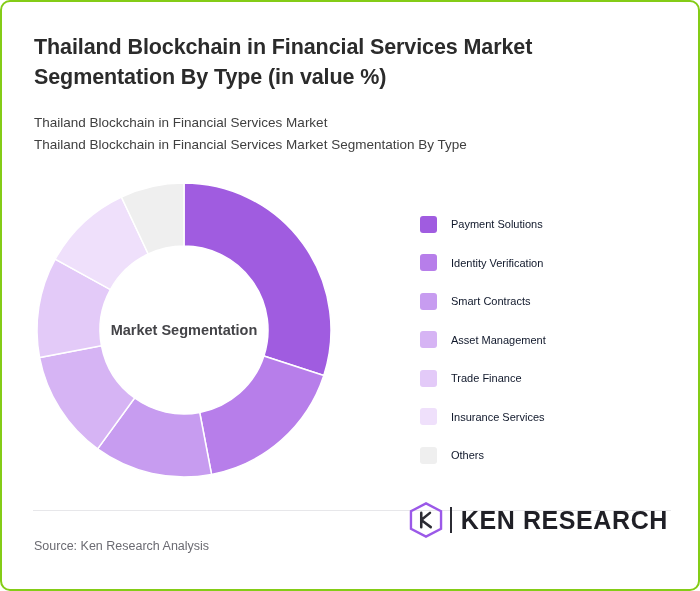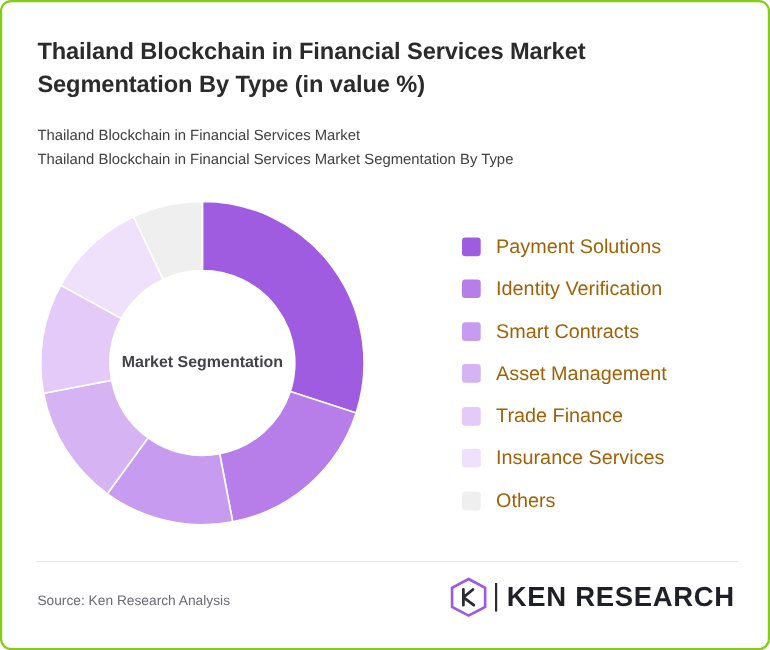--- a/index.html
+++ b/index.html
@@ -88,22 +88,22 @@
     height: 38.5px;
   }
   .legend-swatch {
     width: 17px;
     height: 17px;
     border-radius: 3px;
     flex: 0 0 auto;
   }
   .legend-label {
     margin-left: 14px;
-    font-size: 18px;
-    color: #a16207;
+    font-size: 11px;
+    color: #0f172a;
     white-space: nowrap;
   }
 
   .divider {
     position: absolute;
     left: 31px;
     top: 508px;
     width: 638px;
     height: 1px;
     background: #e7e7ea;
@@ -111,21 +111,21 @@
   .source {
     position: absolute;
     left: 32px;
     top: 537px;
     font-size: 12.5px;
     color: #6b6b72;
   }
   .brand {
     position: absolute;
     right: 30px;
-    top: 521px;
+    top: 498px;
     display: flex;
     align-items: center;
     height: 40px;
   }
   .brand-mark {
     width: 38px;
     height: 38px;
     flex: 0 0 auto;
   }
   .brand-bar {

